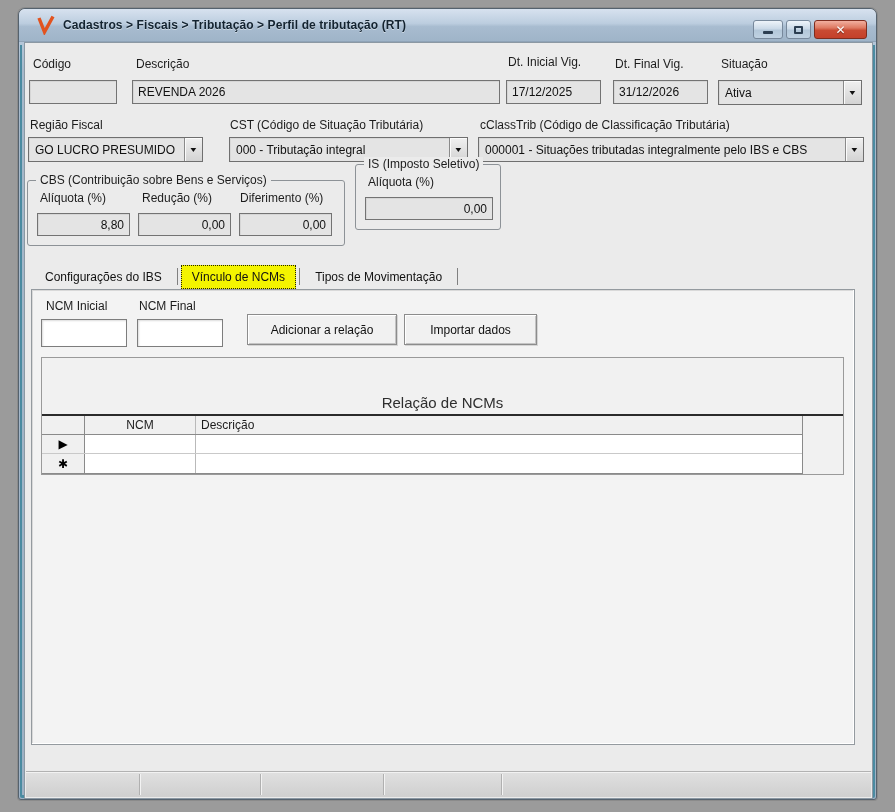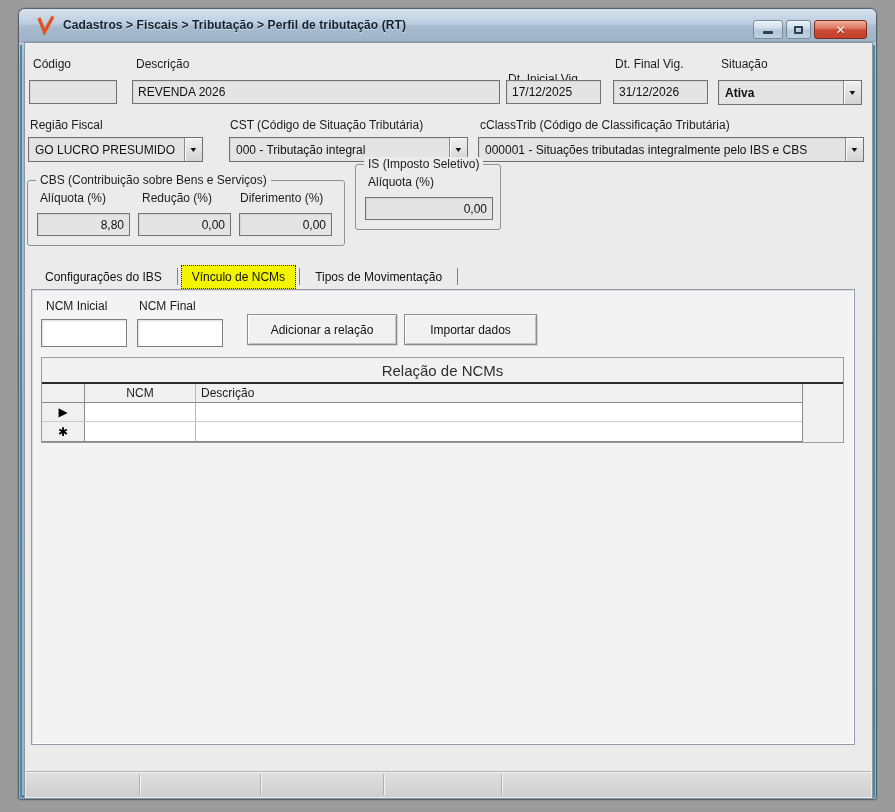--- a/index.html
+++ b/index.html
@@ -67,21 +67,21 @@
   .sunken { position:absolute; background:#fff; border:1px solid #7d7d7d; box-shadow:inset 1px 1px 2px rgba(0,0,0,.14); }
   .sunken input { width:100%; height:100%; border:0; background:transparent; font:inherit; outline:none; padding:0 4px; }
 
   .pushbtn { position:absolute; background:#f1f1f1; border:1px solid #8c8c8c;
     box-shadow:inset 1px 1px 0 #ffffff, inset -1px -1px 0 #c4c4c4, 1px 1px 0 rgba(0,0,0,.12);
     font-size:12px; color:#111; display:flex; align-items:center; justify-content:center; cursor:default; white-space:nowrap; }
 
   
   .ncm-container { position:absolute; left:9px; top:67px; width:803px; background:#f1f1f1; border:1px solid #9a9a9a; }
   .ncm-title { height:26px; display:flex; align-items:center; justify-content:center;
-    font-size:15px; color:#2e2e2e; border-bottom:2px solid #2b2b2b; background:#f1f1f1; }
+    font-size:15px; color:#2e2e2e; border-bottom:2px solid #2b2b2b; background:#f1f1f1;margin-top:32px; }
   .grid { width:761px; border-right:1px solid #8a8a8a; border-bottom:1px solid #8a8a8a; background:#fff; }
   .grow { display:flex; height:19px; }
   .grow.header { background:#f0f0f0; border-bottom:1px solid #8a8a8a; height:19px; }
   .gcell { border-right:1px solid #b9b9b9; display:flex; align-items:center; font-size:12px; color:#1c1c1c; overflow:hidden; }
   .gcell.sel { width:43px; flex:0 0 43px; background:#f0f0f0; border-right:1px solid #8a8a8a; justify-content:center; }
   .gcell.ncm { width:111px; flex:0 0 111px; justify-content:center; }
   .gcell.desc { flex:1; padding-left:5px; justify-content:flex-start; border-right:0; }
   .grow.data { background:#fff; border-bottom:1px solid #c9c9c9; }
   .grow.data:last-child { border-bottom:0; }
   .marker { font-size:12px; color:#000; line-height:1; }
@@ -125,32 +125,32 @@
       <span class="lbl" style="left:8px; top:14px;">Código</span>
       <div class="tb" style="left:4px; top:37px; width:88px; height:24px;">
           <input value="" style="">
         </div>
 
       <span class="lbl" style="left:111px; top:14px;">Descrição</span>
       <div class="tb" style="left:107px; top:37px; width:368px; height:24px;">
           <input value="REVENDA 2026" style="">
         </div>
 
-      <span class="lbl" style="left:483px; top:29px;">Dt. Inicial Vig.</span>
+      <span class="lbl" style="left:483px; top:12px;">Dt. Inicial Vig.</span>
       <div class="tb" style="left:481px; top:37px; width:95px; height:24px;">
           <input value="17/12/2025" style="">
         </div>
 
       <span class="lbl" style="left:590px; top:14px;">Dt. Final Vig.</span>
       <div class="tb" style="left:588px; top:37px; width:95px; height:24px;">
           <input value="31/12/2026" style="">
         </div>
 
       <span class="lbl" style="left:696px; top:14px;">Situação</span>
-      <div class="combo" style="left:693px; top:37px; width:144px; height:25px;font-weight:bold;">
+      <div class="combo" style="left:693px; top:37px; width:144px; height:25px;">
         <span class="val">Ativa</span>
         <span class="btn">
             <span>▼</span>
           </span>
       </div>
 
       <span class="lbl" style="left:5px; top:75px;">Região Fiscal</span>
       <div class="combo" style="left:3px; top:94px; width:175px; height:25px;">
         <span class="val">GO LUCRO PRESUMIDO</span>
         <span class="btn">

